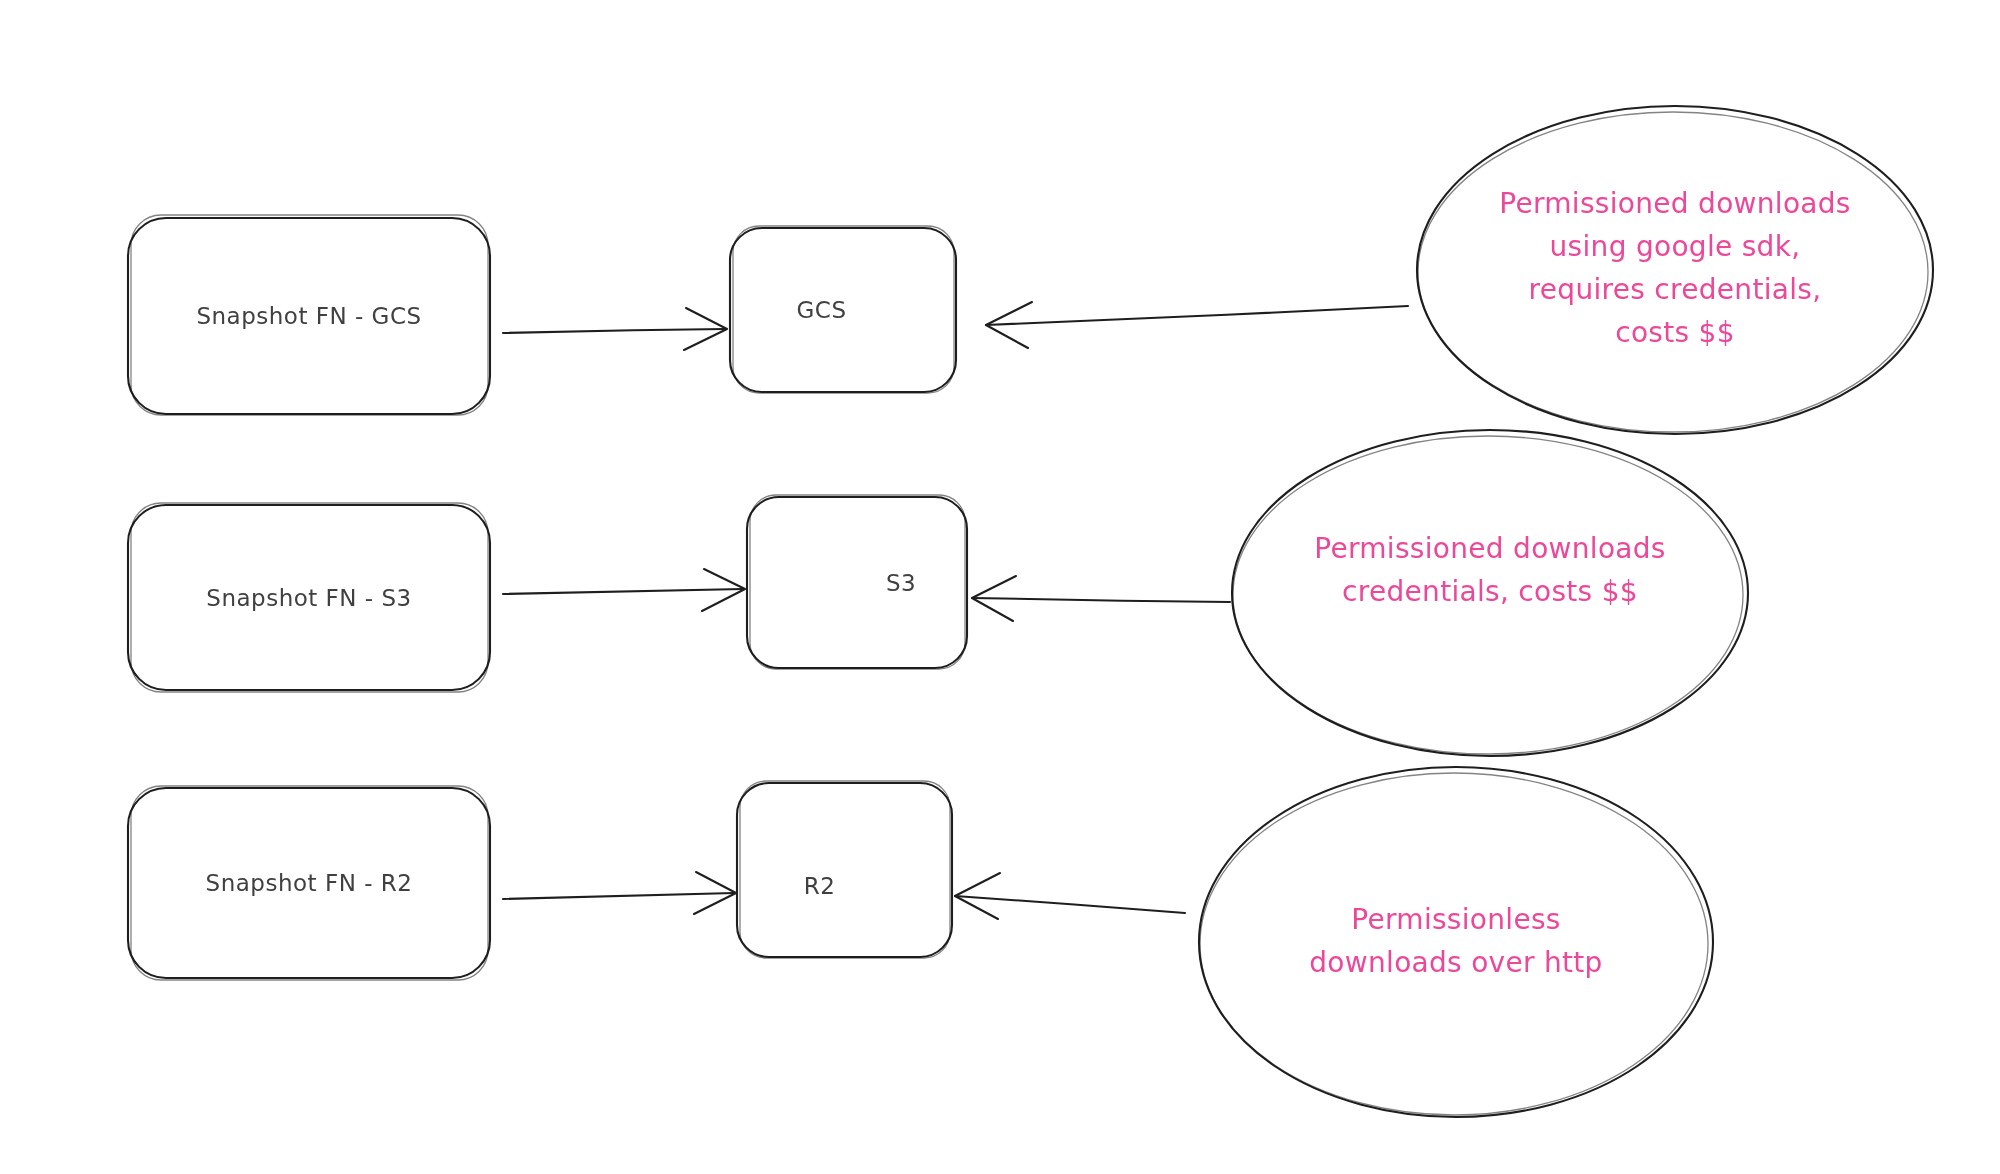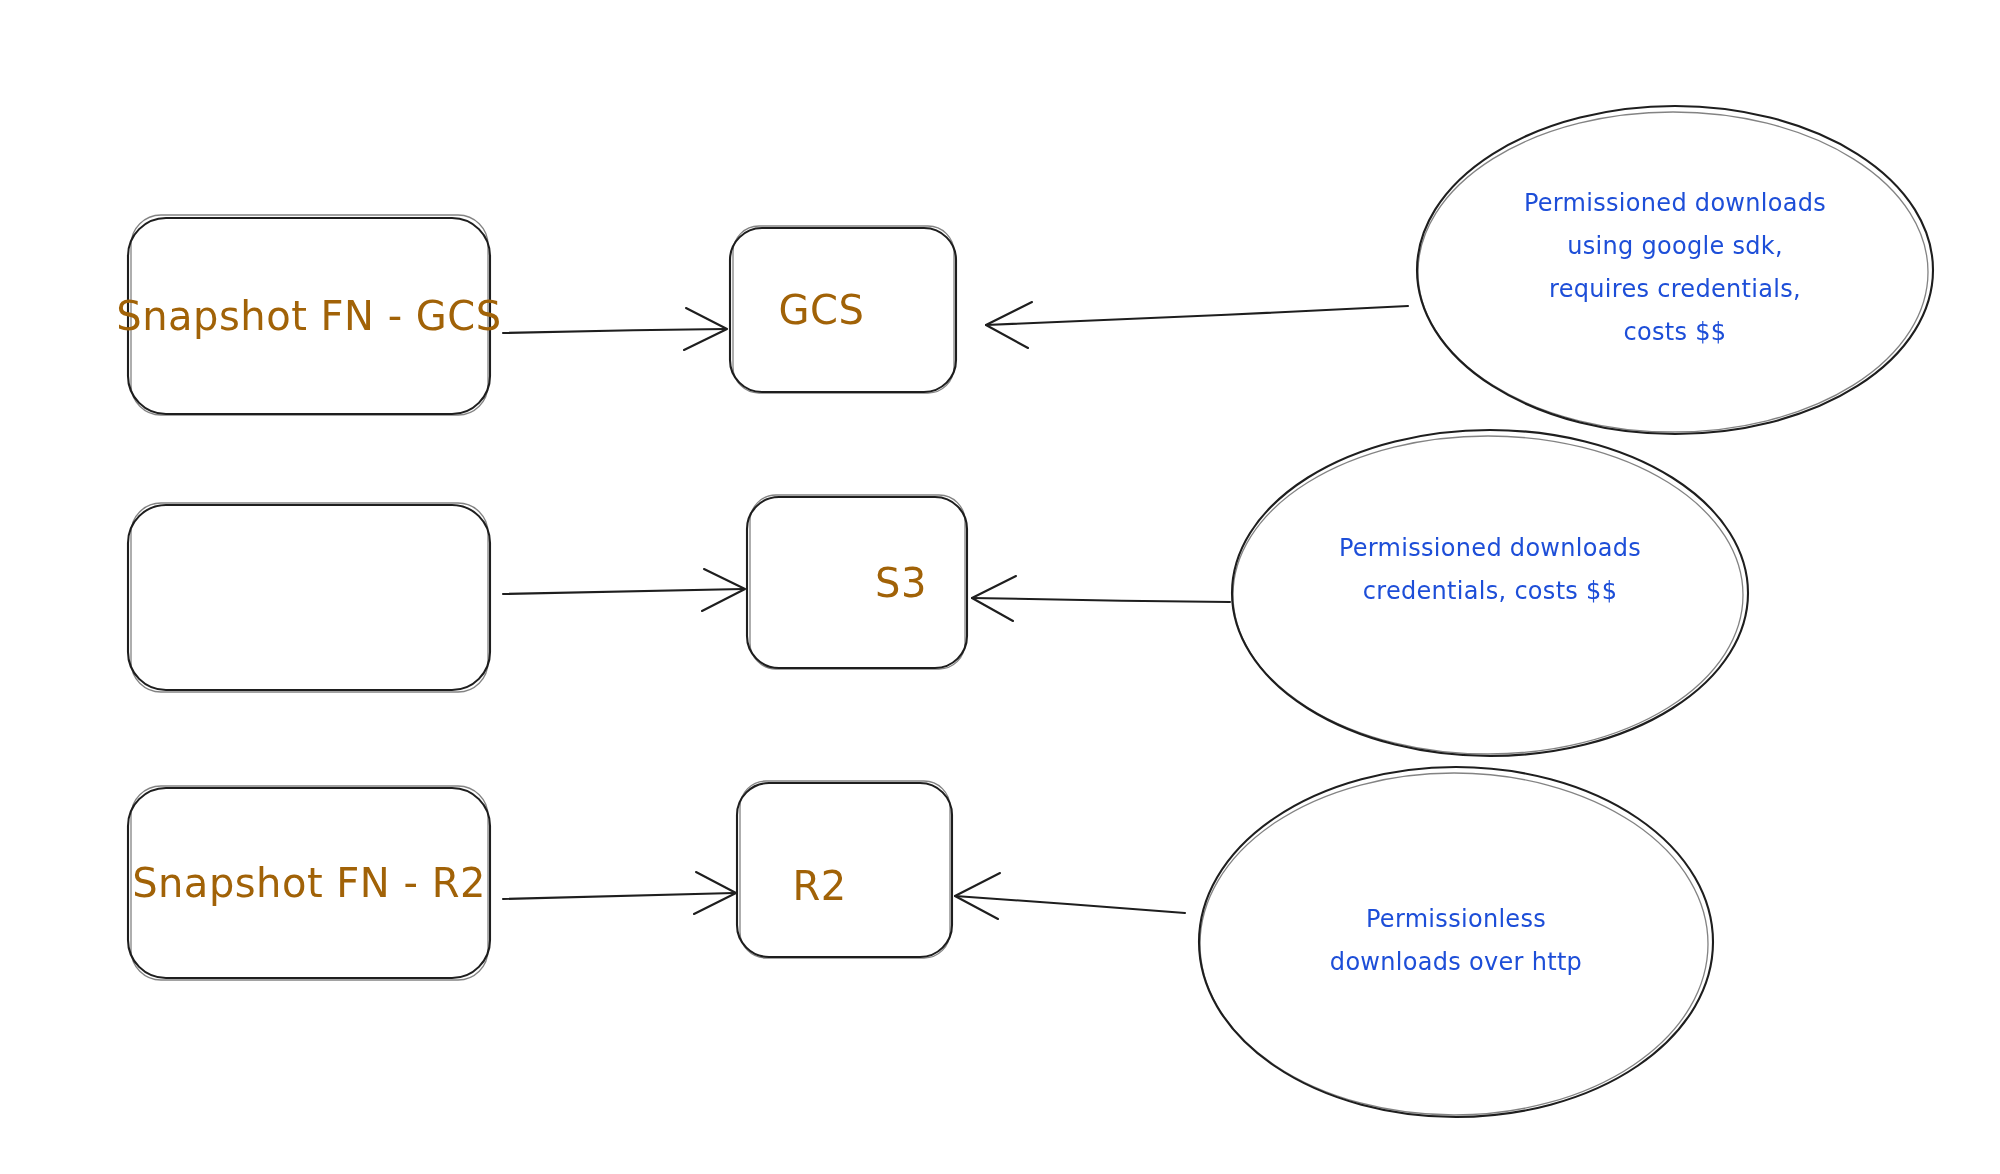--- a/index.html
+++ b/index.html
@@ -33,32 +33,32 @@
   .stroke.s2 {
     opacity: 0.55;
     stroke-width: 1.3;
   }
   .label {
     position: absolute;
     display: flex;
     align-items: center;
     justify-content: center;
     text-align: center;
-    font-size: 40px;
+    font-size: 23px;
     letter-spacing: 0.5px;
     white-space: nowrap;
-    color: #a16207;
+    color: #404040;
   }
   .note {
     position: absolute;
     text-align: center;
-    font-size: 24px;
+    font-size: 28px;
     line-height: 43px;
     letter-spacing: 0.3px;
-    color: #1d4ed8;
+    color: #ec4899;
   }
 </style>
 </head>
 <body>
 
 <div class="canvas">
 
   <svg class="shapes" viewBox="0 0 2000 1174">
 
     <g>
@@ -127,20 +127,21 @@
 
   <div class="label" style="left:128px; top:218px; width:362px; height:196px;">Snapshot FN - GCS</div>
   <div class="label" style="left:730px; top:228px; width:183px; height:164px;">GCS</div>
   <div class="note" style="left:1445px; top:182px; width:460px;">
     <div>Permissioned downloads</div>
     <div>using google sdk,</div>
     <div>requires credentials,</div>
     <div>costs $$</div>
   </div>
 
+  <div class="label" style="left:128px; top:505px; width:362px; height:185px;">Snapshot FN - S3</div>
   <div class="label" style="left:747px; top:497px; width:220px; height:171px;margin-left:44px;">S3</div>
   <div class="note" style="left:1260px; top:527px; width:460px;">
     <div>Permissioned downloads</div>
     <div>credentials, costs $$</div>
   </div>
 
   <div class="label" style="left:128px; top:788px; width:362px; height:190px;">Snapshot FN - R2</div>
   <div class="label" style="left:712px; top:783px; width:215px; height:206px;">R2</div>
   <div class="note" style="left:1226px; top:898px; width:460px;">
     <div>Permissionless</div>

